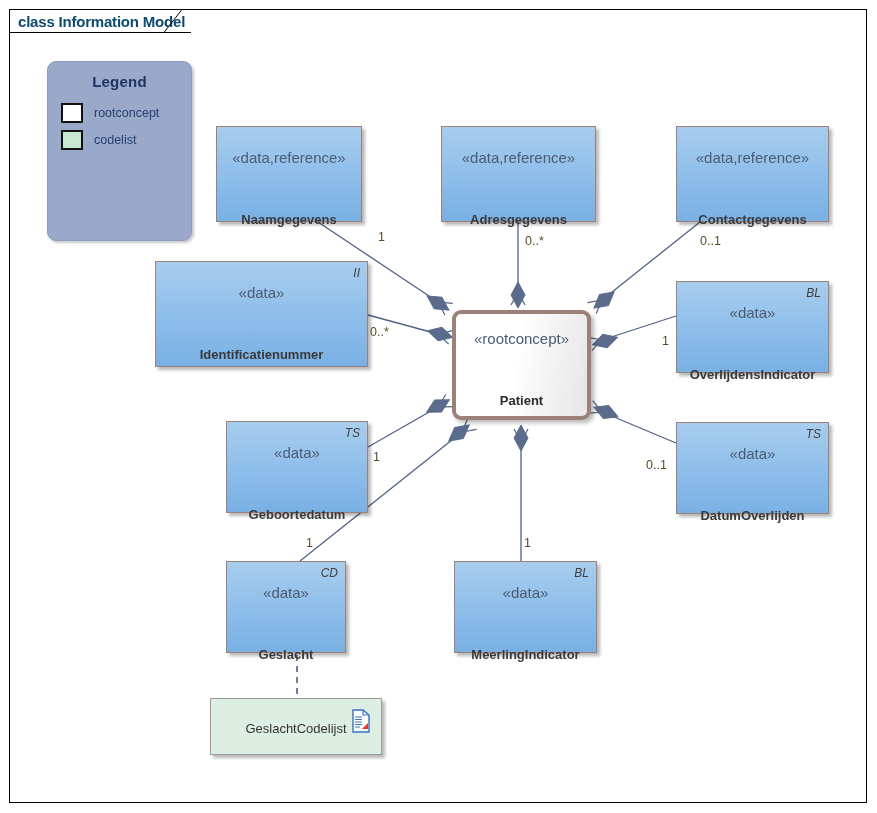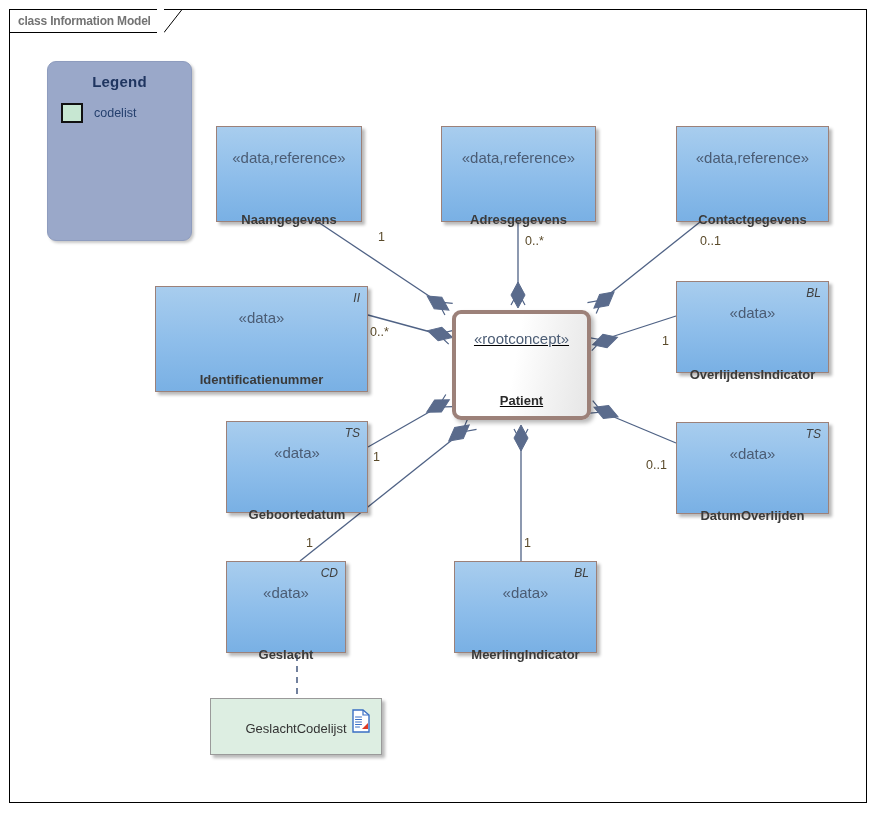--- a/index.html
+++ b/index.html
@@ -39,23 +39,23 @@
     background: #ffffff;
     border-left: 1px solid #000000;
     border-top: 1px solid #000000;
     border-bottom: 1px solid #000000;
     padding: 0 6px 0 8px;
     display: flex;
     align-items: center;
     white-space: nowrap;
   }
   .frame-tab-label {
-    font-size: 12px;
+    font-size: 15px;
     font-weight: bold;
-    color: #737373;
+    color: #0c4a6e;
     letter-spacing: -0.2px;
     line-height: 1;
   }
   .frame-tab-slant {
     position: absolute;
     left: 164px;
     top: 9px;
     width: 22px;
     height: 24px;
   }
@@ -127,21 +127,21 @@
     color: #3f3f3f;
   }
 
   
   .node.rootconcept {
     border: 4px solid #9c8179;
     border-radius: 9px;
     background: linear-gradient(100deg, #ffffff 0%, #ffffff 45%, #f2f2f2 72%, #e6e6e6 100%);
     box-shadow: 3px 3px 4px rgba(0,0,0,0.28);
   }
-  .node.rootconcept .node-inner { padding-top: 16px; text-decoration: underline; }
+  .node.rootconcept .node-inner { padding-top: 16px; }
   .node.rootconcept .stereotype { color: #4b5c74; }
   .node.rootconcept .node-name { color: #2b2b2b; }
   .codelist-label {
     position: absolute;
     left: 0;
     right: 0;
     top: 22px;
     text-align: center;
     font-size: 13px;
     color: #333333;
@@ -259,20 +259,24 @@
       <polygon points="-13,0 0,-7 13,0 0,7" transform="translate(606,412) rotate(22)"></polygon>
       <polygon points="-13,0 0,-7 13,0 0,7" transform="translate(459,433) rotate(-38)"></polygon>
       <polygon points="-13,0 0,-7 13,0 0,7" transform="translate(521,438) rotate(90)"></polygon>
     </g>
   </svg>
 
   <div class="legend">
     <div class="legend-title">Legend</div>
     <div class="legend-rows">
       <div class="legend-row">
+        <span class="swatch" style="background-color: rgb(255, 255, 255);"></span>
+        <span class="legend-label">rootconcept</span>
+      </div>
+      <div class="legend-row">
         <span class="swatch" style="background-color: rgb(199, 231, 210);"></span>
         <span class="legend-label">codelist</span>
       </div>
     </div>
   </div>
 
   <div class="node data" style="left:216px; top:126px; width:146px; height:96px;">
     <div class="node-inner">
       <div class="stereotype">«data,reference»</div>
       <div class="node-name">Naamgegevens</div>
@@ -286,21 +290,21 @@
     </div>
   </div>
 
   <div class="node data" style="left:676px; top:126px; width:153px; height:96px;">
     <div class="node-inner">
       <div class="stereotype">«data,reference»</div>
       <div class="node-name">Contactgegevens</div>
     </div>
   </div>
 
-  <div class="node data" style="left:155px; top:286px; width:213px; height:106px;">
+  <div class="node data" style="left:155px; top:261px; width:213px; height:106px;">
     <div class="type-tag">II</div>
     <div class="node-inner">
       <div class="stereotype">«data»</div>
       <div class="node-name">Identificatienummer</div>
     </div>
   </div>
 
   <div class="node rootconcept" style="left:452px; top:310px; width:139px; height:110px;">
     <div class="node-inner">
       <div class="stereotype">«rootconcept»</div>

